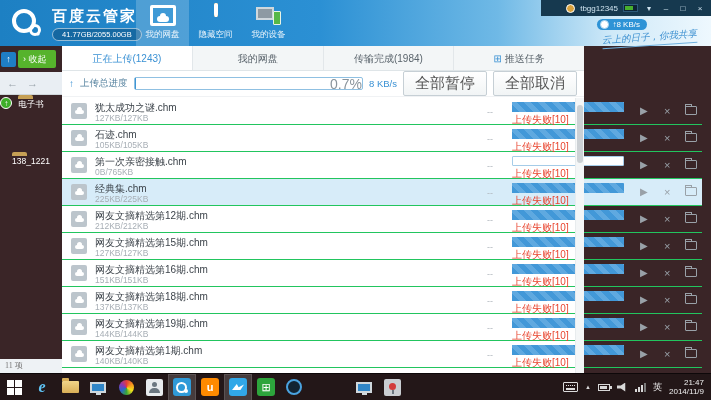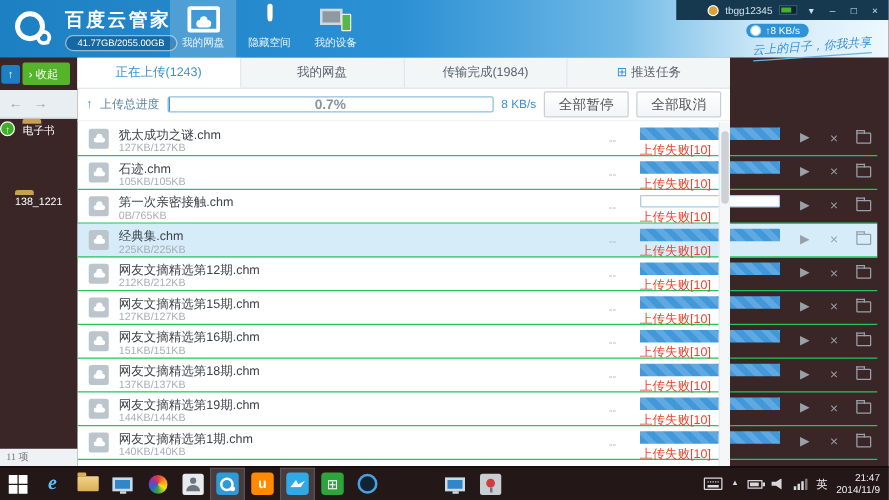--- a/index.html
+++ b/index.html
@@ -64,23 +64,23 @@
   .ttabs { height:25px; display:flex; background:#f3f6f7; border-bottom:1px solid #dfe5e8; }
   .ttab { flex:1; text-align:center; line-height:25px; font-size:10px; color:#5a646c; border-right:1px solid #e2e7ea; cursor:pointer; }
   .ttab:last-child { border-right:none; }
   .ttab.active { background:#fff; color:#3a91d4; }
   .ttab .grid-ic { color:#3a91d4; margin-right:3px; font-size:10px; }
   .progress-row { height:26px; display:flex; align-items:center; padding:0 7px; gap:6px; border-bottom:1px solid #f0f2f4; }
   .up-arrow { color:#3a91d4; font-size:10px; }
   .plabel { color:#55829f; font-size:9.5px; white-space:nowrap; }
   .pbar { flex:1; height:13px; border:1px solid #8fc0e2; border-radius:2px; position:relative; background:#fff; }
   .pbar .fill { position:absolute; left:0; top:0; bottom:0; background:#3f96d4; }
-  .pbar .ptext { position:absolute; width:100%; text-align:center; font-size:11px; color:#8a949c; line-height:12px;font-weight:bold; }
+  .pbar .ptext { position:absolute; width:100%; text-align:right; font-size:14px; color:#8a949c; line-height:12px; }
   .pspeed { color:#3a91d4; font-size:9.5px; white-space:nowrap; }
-  .pbtn { border:1px solid #c6cfd5; background:linear-gradient(#fff,#f1f4f5); border-radius:2px; font-size:11px;
+  .pbtn { border:1px solid #c6cfd5; background:linear-gradient(#fff,#f1f4f5); border-radius:2px; font-size:15px;
     color:#555; padding:2px 11px; cursor:pointer; white-space:nowrap; }
   .file-list { position:absolute; top:52px; bottom:0; left:0; width:640px; overflow:hidden; }
   .row { height:27px; border-bottom:1px solid #22c55e; position:relative; }
   .row.selected { background:#d7ecf9; }
   .ficon { position:absolute; left:9px; top:5px; width:16px; height:16px; background:#bcc5cc; border-radius:2px; }
   .ficon .cl { width:9px; height:4px; margin:7px auto 0; }
   .ficon .cl:before { width:5px; height:5px; left:2px; top:-3px; }
   .fname { position:absolute; left:33px; top:3px; font-size:10px; color:#3c434a; white-space:nowrap; }
   .fsize { position:absolute; left:33px; top:15px; font-size:8.5px; color:#a7aeb5; }
   .fspeed { position:absolute; left:425px; top:9px; font-size:9px; color:#b0b7bd; }

